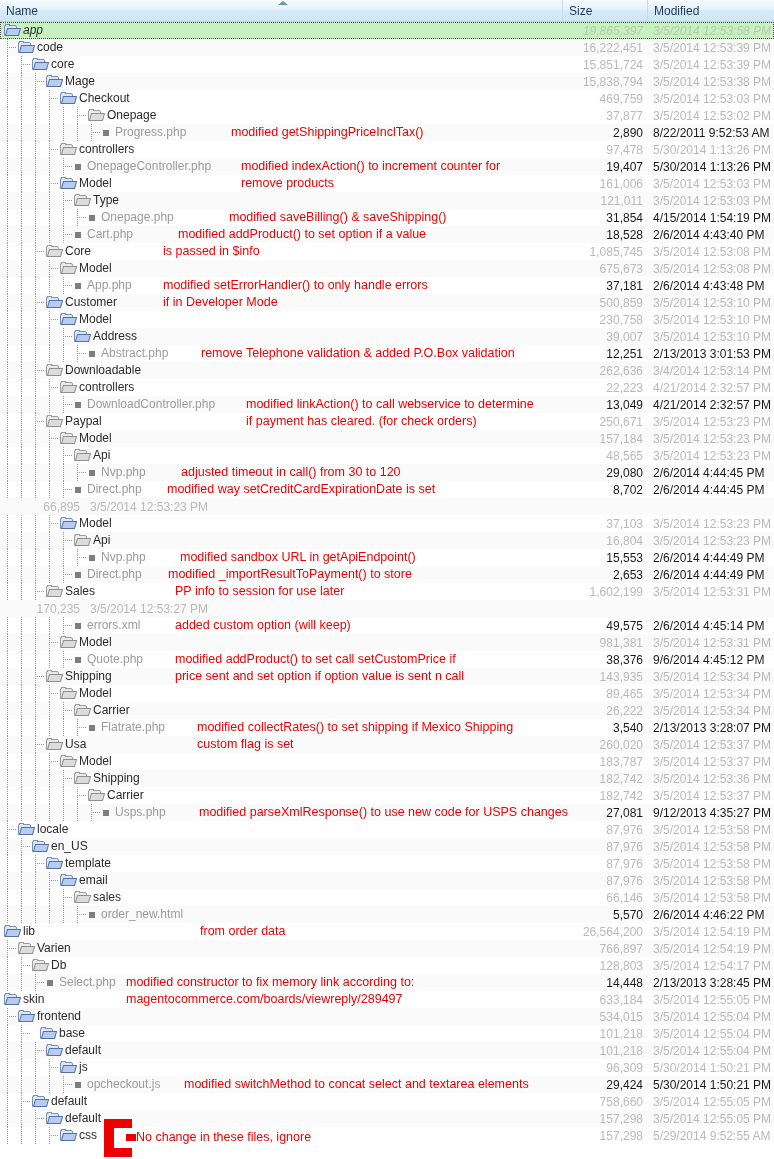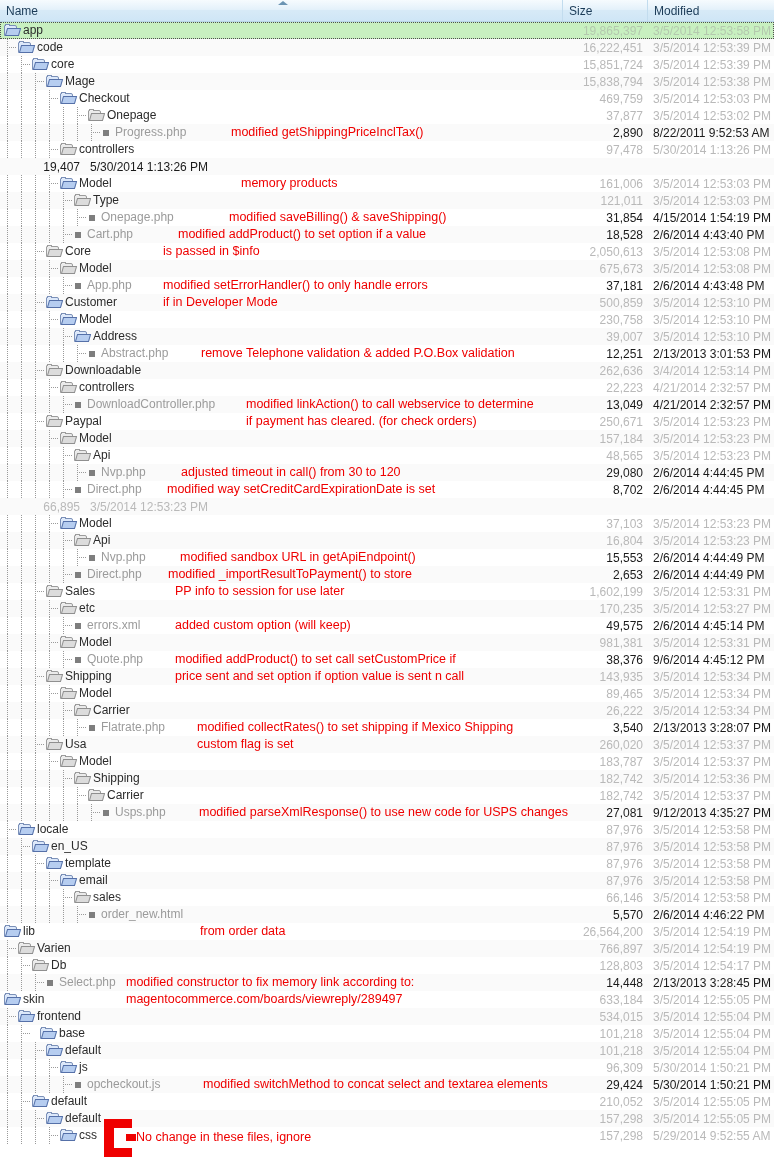--- a/index.html
+++ b/index.html
@@ -49,21 +49,21 @@
   .rows { position: relative; }
   .row {
     height: 17px;
     display: flex;
     align-items: center;
     position: relative;
     font-size: 12px;
     white-space: nowrap;
   }
   .row.alt       { background: #fafafa; }
-  .row.selected  { background: #c8f0c0; outline: 1px dotted #4f4f4f; outline-offset: -1px; }
+  .row.selected  { background: #c8f0c0; outline: 1px dotted #4f4f4f; outline-offset: -1px; font-style: italic; }
 
   .cell-name {
     width: 563px;
     position: relative;
     height: 17px;
     overflow: visible;
   }
   .cell-size {
     width: 85px; text-align: right; padding-right: 5px;
     font-size: 12px; color: #b9b9b9;
@@ -320,39 +320,54 @@
               <span class="tab"></span>
               <span class="front"></span>
             </span>
             <span class="label">controllers</span>
           </div>
         </div>
         <div class="cell-size">97,478</div>
         <div class="cell-mod">5/30/2014 1:13:26 PM</div>
       </div>
       <div class="row file alt">
+        <div class="cell-name">
+          <span class="guide" style="left: 7px;"></span>
+          <span class="guide" style="left: 21px;"></span>
+          <span class="guide" style="left: 35px;"></span>
+          <span class="guide" style="left: 49px;"></span>
+          <span class="guide" style="left: 63px;"></span>
+          <span class="elbow" style="left: 63px;"></span>
+          <div class="node" style="left: 74px;">
+            <span class="ico-file">
+              <span class="sq"></span>
+            </span>
+            <span class="label">OnepageController.php</span>
+          </div>
+          <div class="anno" style="left: 241px; top: 0px;">modified indexAction() to increment counter for</div>
+        </div>
         <div class="cell-size">19,407</div>
         <div class="cell-mod">5/30/2014 1:13:26 PM</div>
       </div>
       <div class="row">
         <div class="cell-name">
           <span class="guide" style="left: 7px;"></span>
           <span class="guide" style="left: 21px;"></span>
           <span class="guide" style="left: 35px;"></span>
           <span class="guide" style="left: 49px;"></span>
           <span class="elbow" style="left: 49px;"></span>
           <div class="node" style="left: 60px;">
             <span class="ico-folder blue">
               <span class="back"></span>
               <span class="tab"></span>
               <span class="front"></span>
             </span>
             <span class="label">Model</span>
           </div>
-          <div class="anno" style="left: 241px; top: 0px;">memory products</div>
+          <div class="anno" style="left: 241px; top: 0px;">remove products</div>
         </div>
         <div class="cell-size">161,006</div>
         <div class="cell-mod">3/5/2014 12:53:03 PM</div>
       </div>
       <div class="row alt">
         <div class="cell-name">
           <span class="guide" style="left: 7px;"></span>
           <span class="guide" style="left: 21px;"></span>
           <span class="guide" style="left: 35px;"></span>
           <span class="guide" style="left: 49px;"></span>
@@ -418,21 +433,21 @@
           <div class="node" style="left: 46px;">
             <span class="ico-folder gray">
               <span class="back"></span>
               <span class="tab"></span>
               <span class="front"></span>
             </span>
             <span class="label">Core</span>
           </div>
           <div class="anno" style="left: 163px; top: 0px;">is passed in $info</div>
         </div>
-        <div class="cell-size">2,050,613</div>
+        <div class="cell-size">1,085,745</div>
         <div class="cell-mod">3/5/2014 12:53:08 PM</div>
       </div>
       <div class="row alt">
         <div class="cell-name">
           <span class="guide" style="left: 7px;"></span>
           <span class="guide" style="left: 21px;"></span>
           <span class="guide" style="left: 35px;"></span>
           <span class="guide" style="left: 49px;"></span>
           <span class="elbow" style="left: 49px;"></span>
           <div class="node" style="left: 60px;">
@@ -792,35 +807,20 @@
               <span class="front"></span>
             </span>
             <span class="label">Sales</span>
           </div>
           <div class="anno" style="left: 175px; top: 0px;">PP info to session for use later</div>
         </div>
         <div class="cell-size">1,602,199</div>
         <div class="cell-mod">3/5/2014 12:53:31 PM</div>
       </div>
       <div class="row alt">
-        <div class="cell-name">
-          <span class="guide" style="left: 7px;"></span>
-          <span class="guide" style="left: 21px;"></span>
-          <span class="guide" style="left: 35px;"></span>
-          <span class="guide" style="left: 49px;"></span>
-          <span class="elbow" style="left: 49px;"></span>
-          <div class="node" style="left: 60px;">
-            <span class="ico-folder gray">
-              <span class="back"></span>
-              <span class="tab"></span>
-              <span class="front"></span>
-            </span>
-            <span class="label">etc</span>
-          </div>
-        </div>
         <div class="cell-size">170,235</div>
         <div class="cell-mod">3/5/2014 12:53:27 PM</div>
       </div>
       <div class="row file">
         <div class="cell-name">
           <span class="guide" style="left: 7px;"></span>
           <span class="guide" style="left: 21px;"></span>
           <span class="guide" style="left: 35px;"></span>
           <span class="guide" style="left: 49px;"></span>
           <span class="guide" style="left: 63px;"></span>
@@ -1318,40 +1318,40 @@
           <span class="guide" style="left: 35px;"></span>
           <span class="guide" style="left: 49px;"></span>
           <span class="guide" style="left: 63px;"></span>
           <span class="elbow" style="left: 63px;"></span>
           <div class="node" style="left: 74px;">
             <span class="ico-file">
               <span class="sq"></span>
             </span>
             <span class="label">opcheckout.js</span>
           </div>
-          <div class="anno" style="left: 184px; top: 0px; margin-left: 19px;">modified switchMethod to concat select and textarea elements</div>
+          <div class="anno" style="left: 184px; top: 0px;">modified switchMethod to concat select and textarea elements</div>
         </div>
         <div class="cell-size">29,424</div>
         <div class="cell-mod">5/30/2014 1:50:21 PM</div>
       </div>
       <div class="row">
         <div class="cell-name">
           <span class="guide" style="left: 7px;"></span>
           <span class="guide" style="left: 21px;"></span>
           <span class="elbow" style="left: 21px;"></span>
           <div class="node" style="left: 32px;">
             <span class="ico-folder blue">
               <span class="back"></span>
               <span class="tab"></span>
               <span class="front"></span>
             </span>
             <span class="label">default</span>
           </div>
         </div>
-        <div class="cell-size">210,052</div>
+        <div class="cell-size">758,660</div>
         <div class="cell-mod">3/5/2014 12:55:05 PM</div>
       </div>
       <div class="row alt">
         <div class="cell-name">
           <span class="guide" style="left: 7px;"></span>
           <span class="guide" style="left: 21px;"></span>
           <span class="guide" style="left: 35px;"></span>
           <span class="elbow" style="left: 35px;"></span>
           <div class="node" style="left: 46px;">
             <span class="ico-folder blue">

